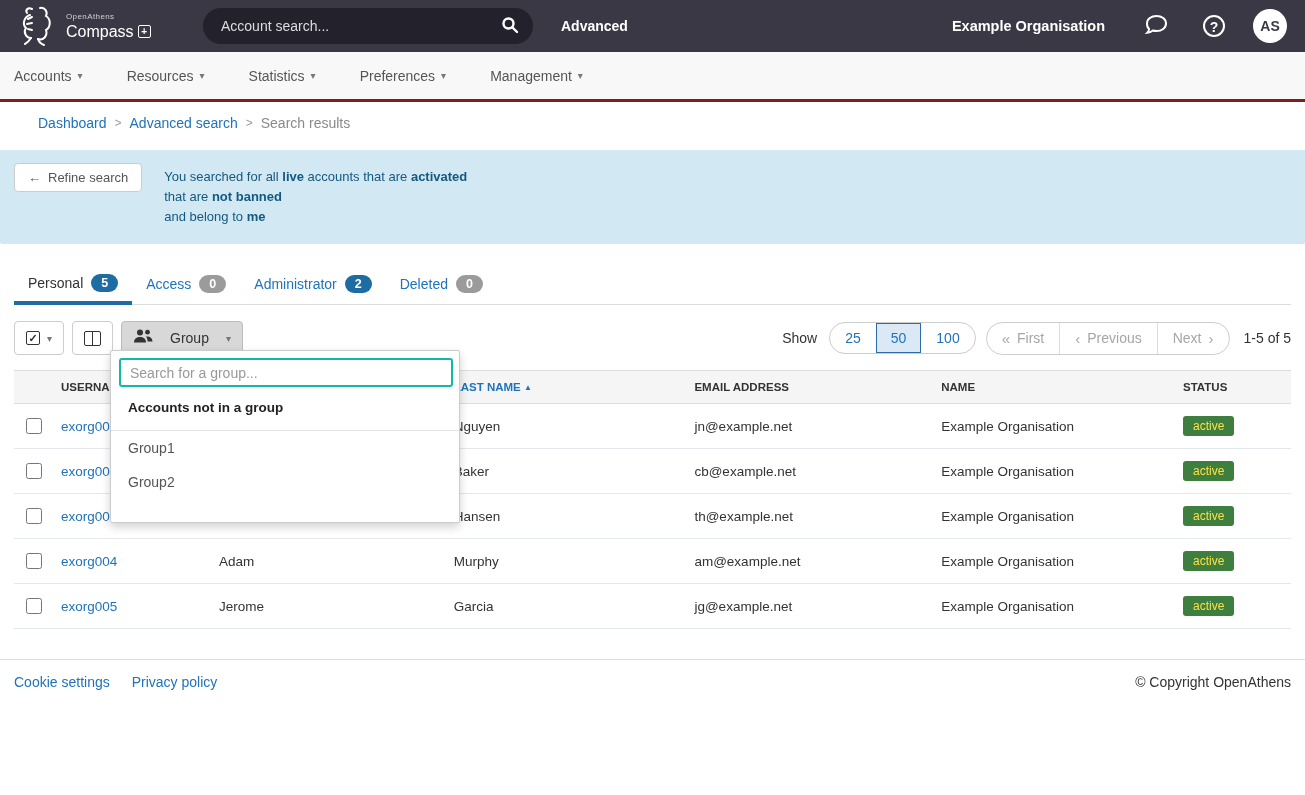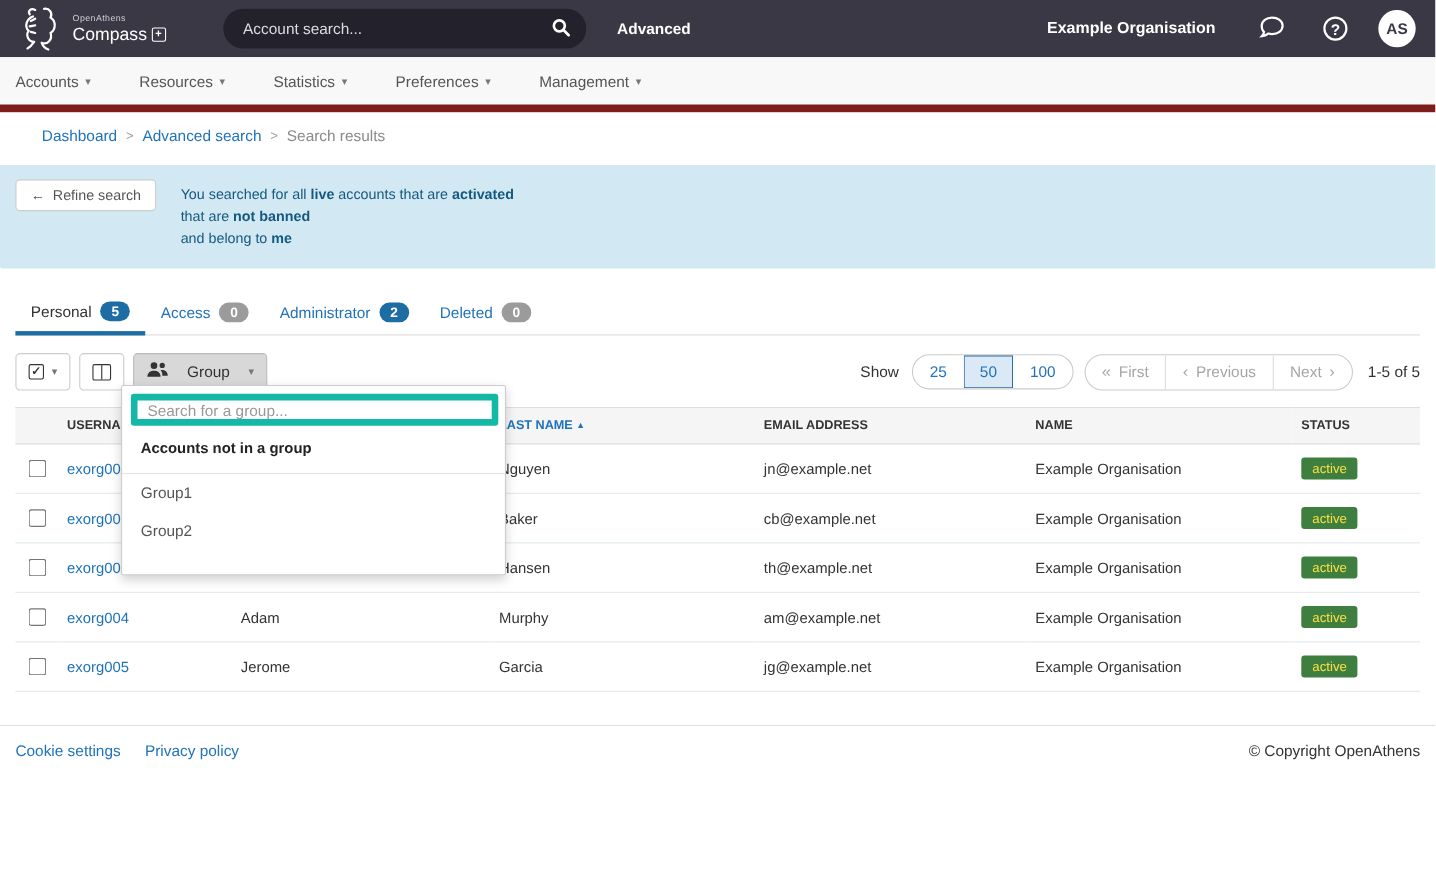--- a/index.html
+++ b/index.html
@@ -42,21 +42,21 @@
     color:#fff; font-weight:bold; font-size:14px; text-align:center; line-height:20px;
   }
   .avatar {
     width:34px; height:34px; border-radius:50%; background:#fff; color:#3b3845;
     font-weight:bold; font-size:14px; display:flex; align-items:center; justify-content:center;
     cursor:pointer;
   }
 
   
   .mainnav {
-    background:#f8f8f8; border-bottom:7px solid #7f1d1d; height:50px;
+    background:#f8f8f8; border-bottom:3px solid #7f1d1d; height:50px;
     display:flex; align-items:center; padding:0 14px;
   }
   .mainnav .nav-item {
     color:#555; margin-right:44px; cursor:pointer; display:flex; align-items:center; gap:6px;
   }
   .caret { font-size:10px; color:#777; }
 
   
   .breadcrumb { padding:13px 14px; display:flex; align-items:center; gap:8px; font-size:14px;margin-left:24px; }
   .breadcrumb a { color:#2073bb; text-decoration:none; cursor:pointer; }
@@ -144,21 +144,21 @@
   .copyright { margin-left:auto; color:#333; }
 
   
   .group-dropdown {
     position:absolute; left:110px; top:350px; width:350px; height:173px; z-index:20;
     background:#fff; border:1px solid #ccc; border-radius:2px;
     box-shadow:0 4px 10px rgba(0,0,0,.18);
   }
   .gd-search {
     display:block; width:334px; margin:7px 8px 0; height:29px; padding:0 9px;
-    border:6px solid #14b8a6; border-radius:3px; outline:none; font-size:14px; color:#333;
+    border:2px solid #14b8a6; border-radius:3px; outline:none; font-size:14px; color:#333;
     font-family:"Liberation Sans", sans-serif;
   }
   .gd-search::placeholder { color:#999; }
   .gd-nogroup {
     font-weight:bold; font-size:13.5px; color:#222; padding:13px 17px 15px;
     border-bottom:1px solid #e5e5e5; cursor:pointer;
   }
   .gd-item { color:#555; padding:9px 17px; cursor:pointer; font-size:14px; }
 </style>
 </head>

